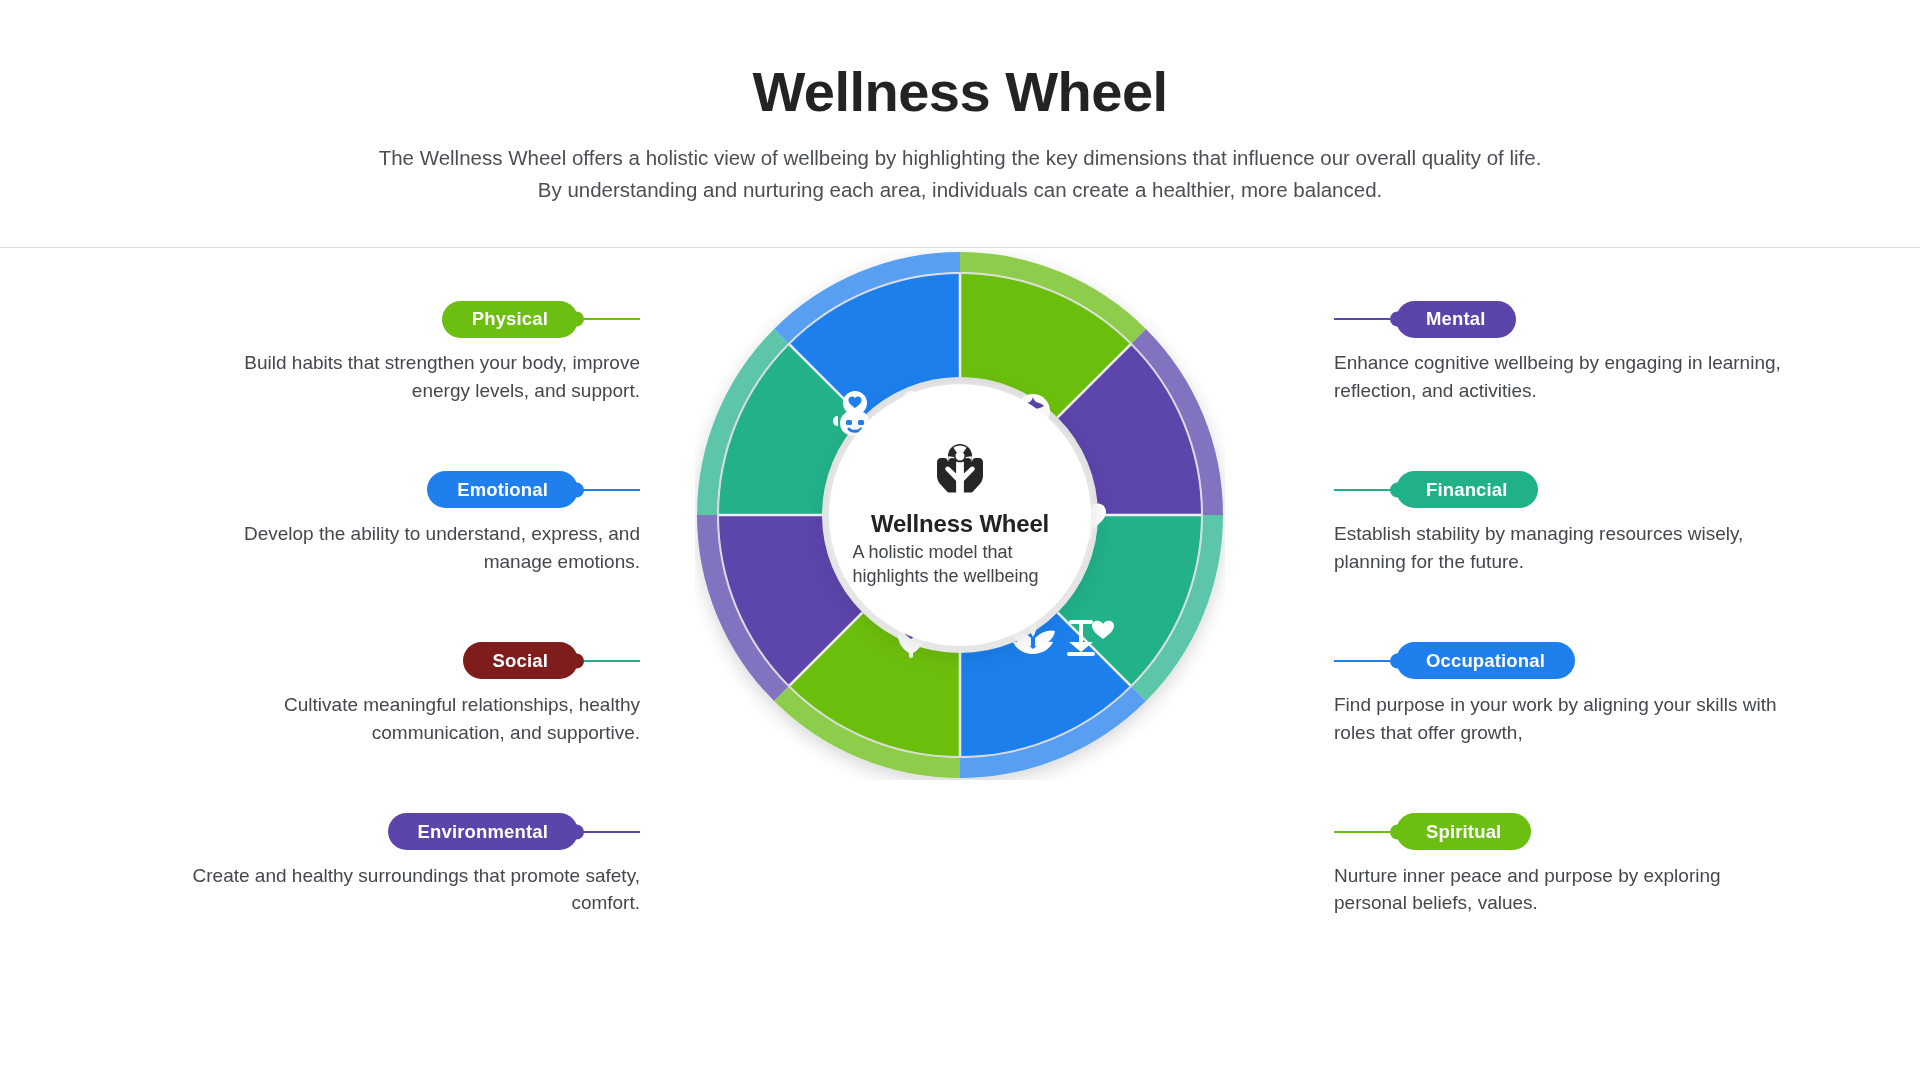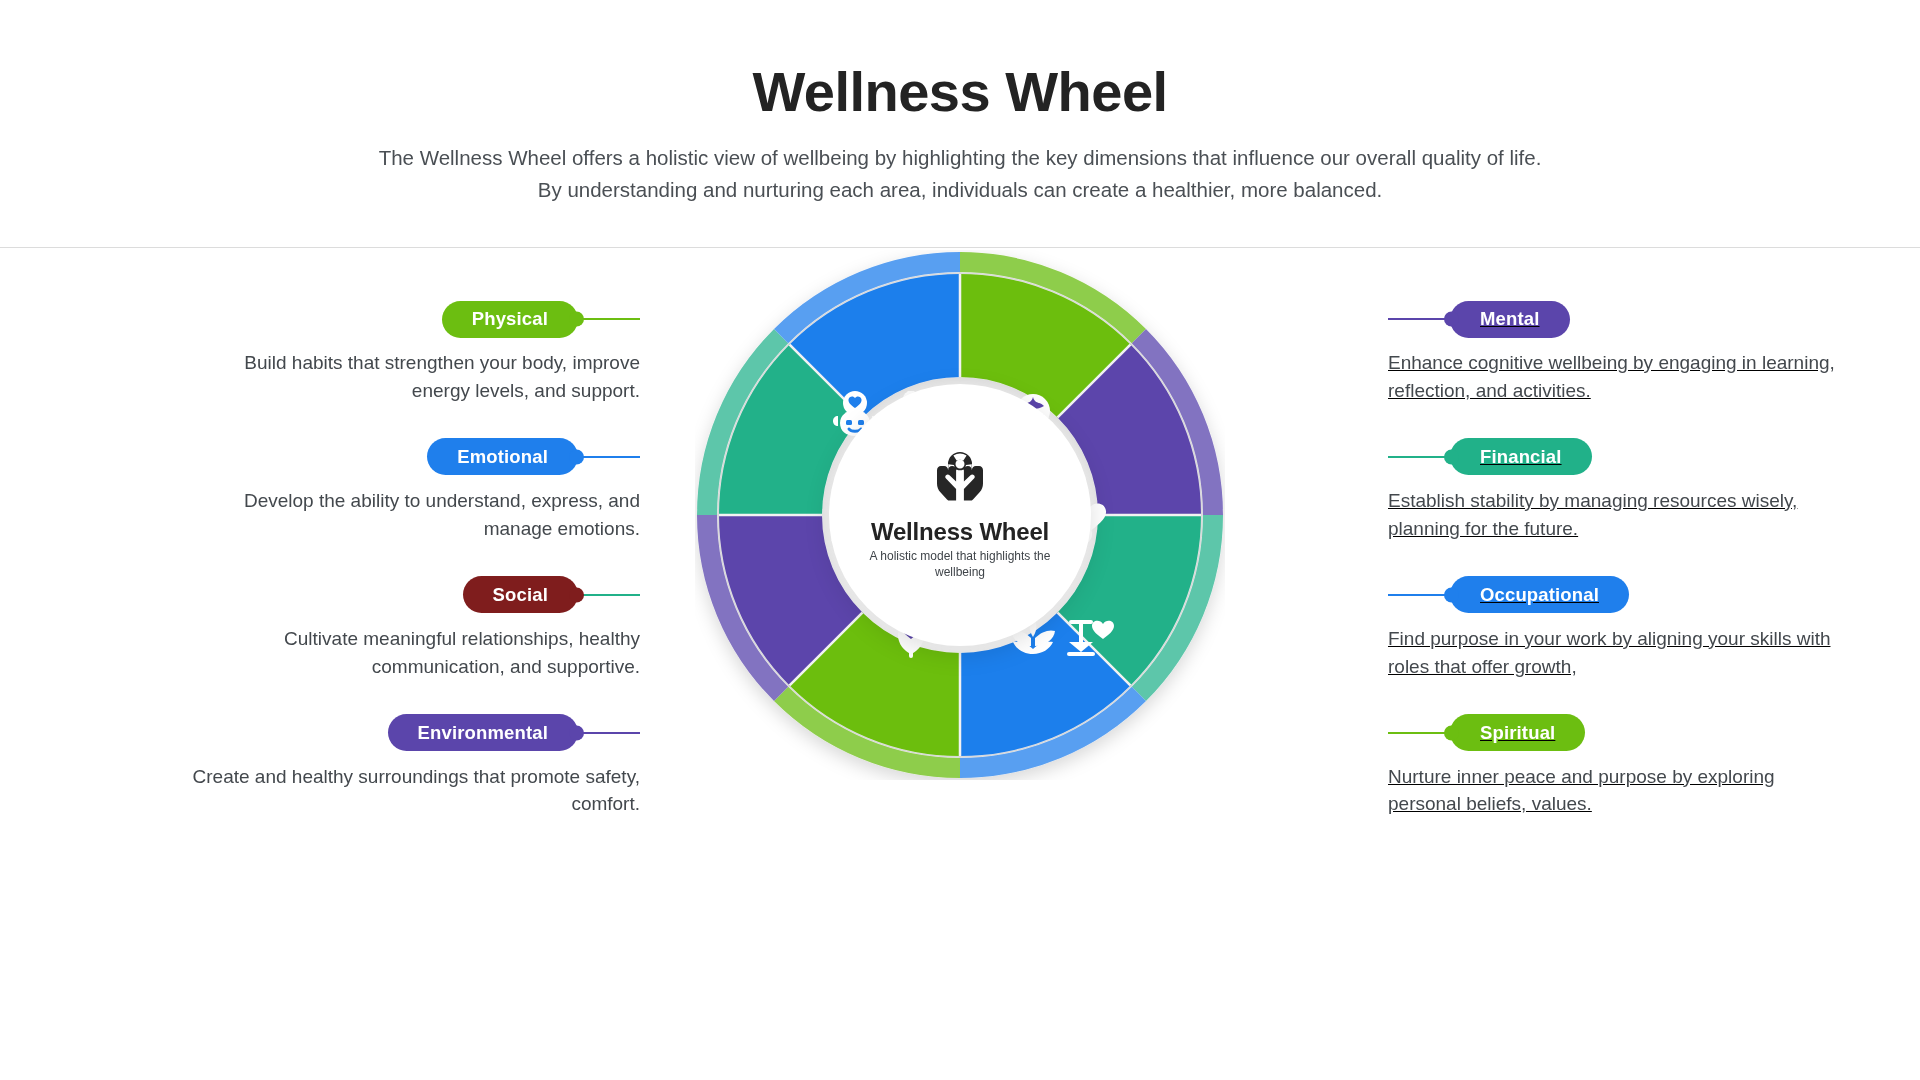--- a/index.html
+++ b/index.html
@@ -27,24 +27,24 @@
     font-size: 20.5px; color: #4a4f54; line-height: 1.52;
   }
 
   
   .body {
     position: absolute; left: 0; top: 248px; width: 1920px; height: 832px;
     display: flex; justify-content: center; align-items: flex-start;
   }
   .col {
     width: 560px; padding-top: 52px;
-    display: flex; flex-direction: column;
+    display: flex; flex-direction: column; gap: 33px;
   }
   .col-left { align-items: flex-end; padding-right: 0px; }
-  .col-right { align-items: flex-end; padding-left: 0px; text-decoration: underline; }
+  .col-right { align-items: center; padding-left: 0px; }
 
   .item { width: 452px; margin-bottom: 33px; }
   .item.last { margin-bottom: 16px; }
 
   
   .pill-row { display: flex; align-items: center; height: 38px; }
   .col-left .pill-row { justify-content: flex-end; }
   .col-right .pill-row { justify-content: flex-start; }
 
   .pill {
@@ -91,22 +91,22 @@
     background: #ffffff; border-radius: 50%;
     box-shadow: 0 7px 26px rgba(0,0,0,0.13);
     display: flex; flex-direction: column;
     align-items: center; justify-content: center;
   }
   .center-icon { margin-bottom: 16px; }
   .center-title {
     font-size: 24px; font-weight: 700; color: #232323; letter-spacing: -0.2px;
   }
   .center-sub {
-    margin-top: 2px; width: 215px; text-align: center;
-    font-size: 12px; line-height: 1.36; color: #3f4449;
+    margin-top: 2px; width: 215px; 
+    font-size: 18px; line-height: 1.36; color: #3f4449;
   }
 </style>
 </head>
 <body>
 
 <div class="page">
 
   <div class="header">
     <div class="page-title">Wellness Wheel</div>
     <div class="subtitle">The Wellness Wheel offers a holistic view of wellbeing by highlighting the key dimensions that influence our overall quality of life. By understanding and nurturing each area, individuals can create a healthier, more balanced.</div>

